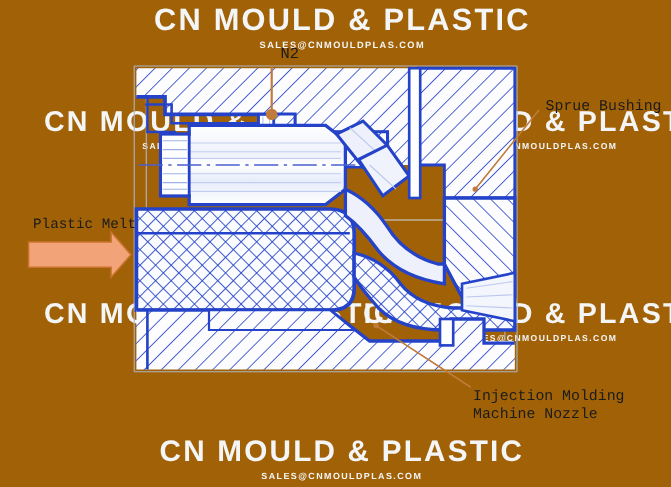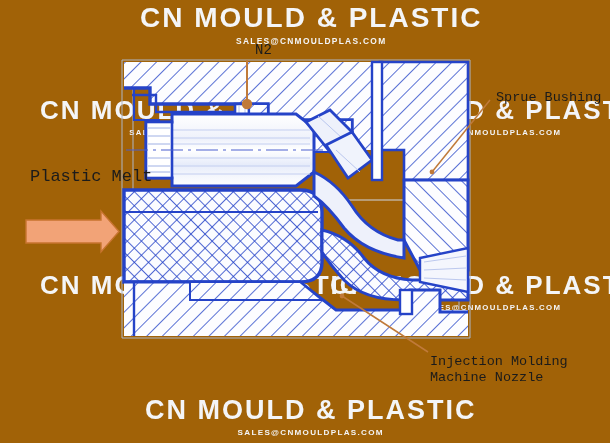--- a/index.html
+++ b/index.html
@@ -37,21 +37,21 @@
     position: absolute;
     color: #1b1b1b;
     font-size: 13.5px;
     line-height: 15.5px;
     white-space: pre;
     font-family: Liberation Mono, monospace;
   }
   #lbl-n2 { left: 255px; top: 43px; font-size: 14px; }
   #lbl-sprue { left: 496px; top: 90px; }
   #lbl-nozzle { left: 430px; top: 354px; }
-  #lbl-melt { left: 30px; top: 169px; font-size: 17px; }
+  #lbl-melt { left: 30px; top: 196px; font-size: 13px; }
 </style>
 </head>
 <body>
 
 <div id="stage">
 
   <div class="wm" style="left:140px; top:2px;  font-size:28px;">
     <span>CN MOULD &amp; PLASTIC</span>
     <span class="sub">SALES@CNMOULDPLAS.COM</span>
   </div>

